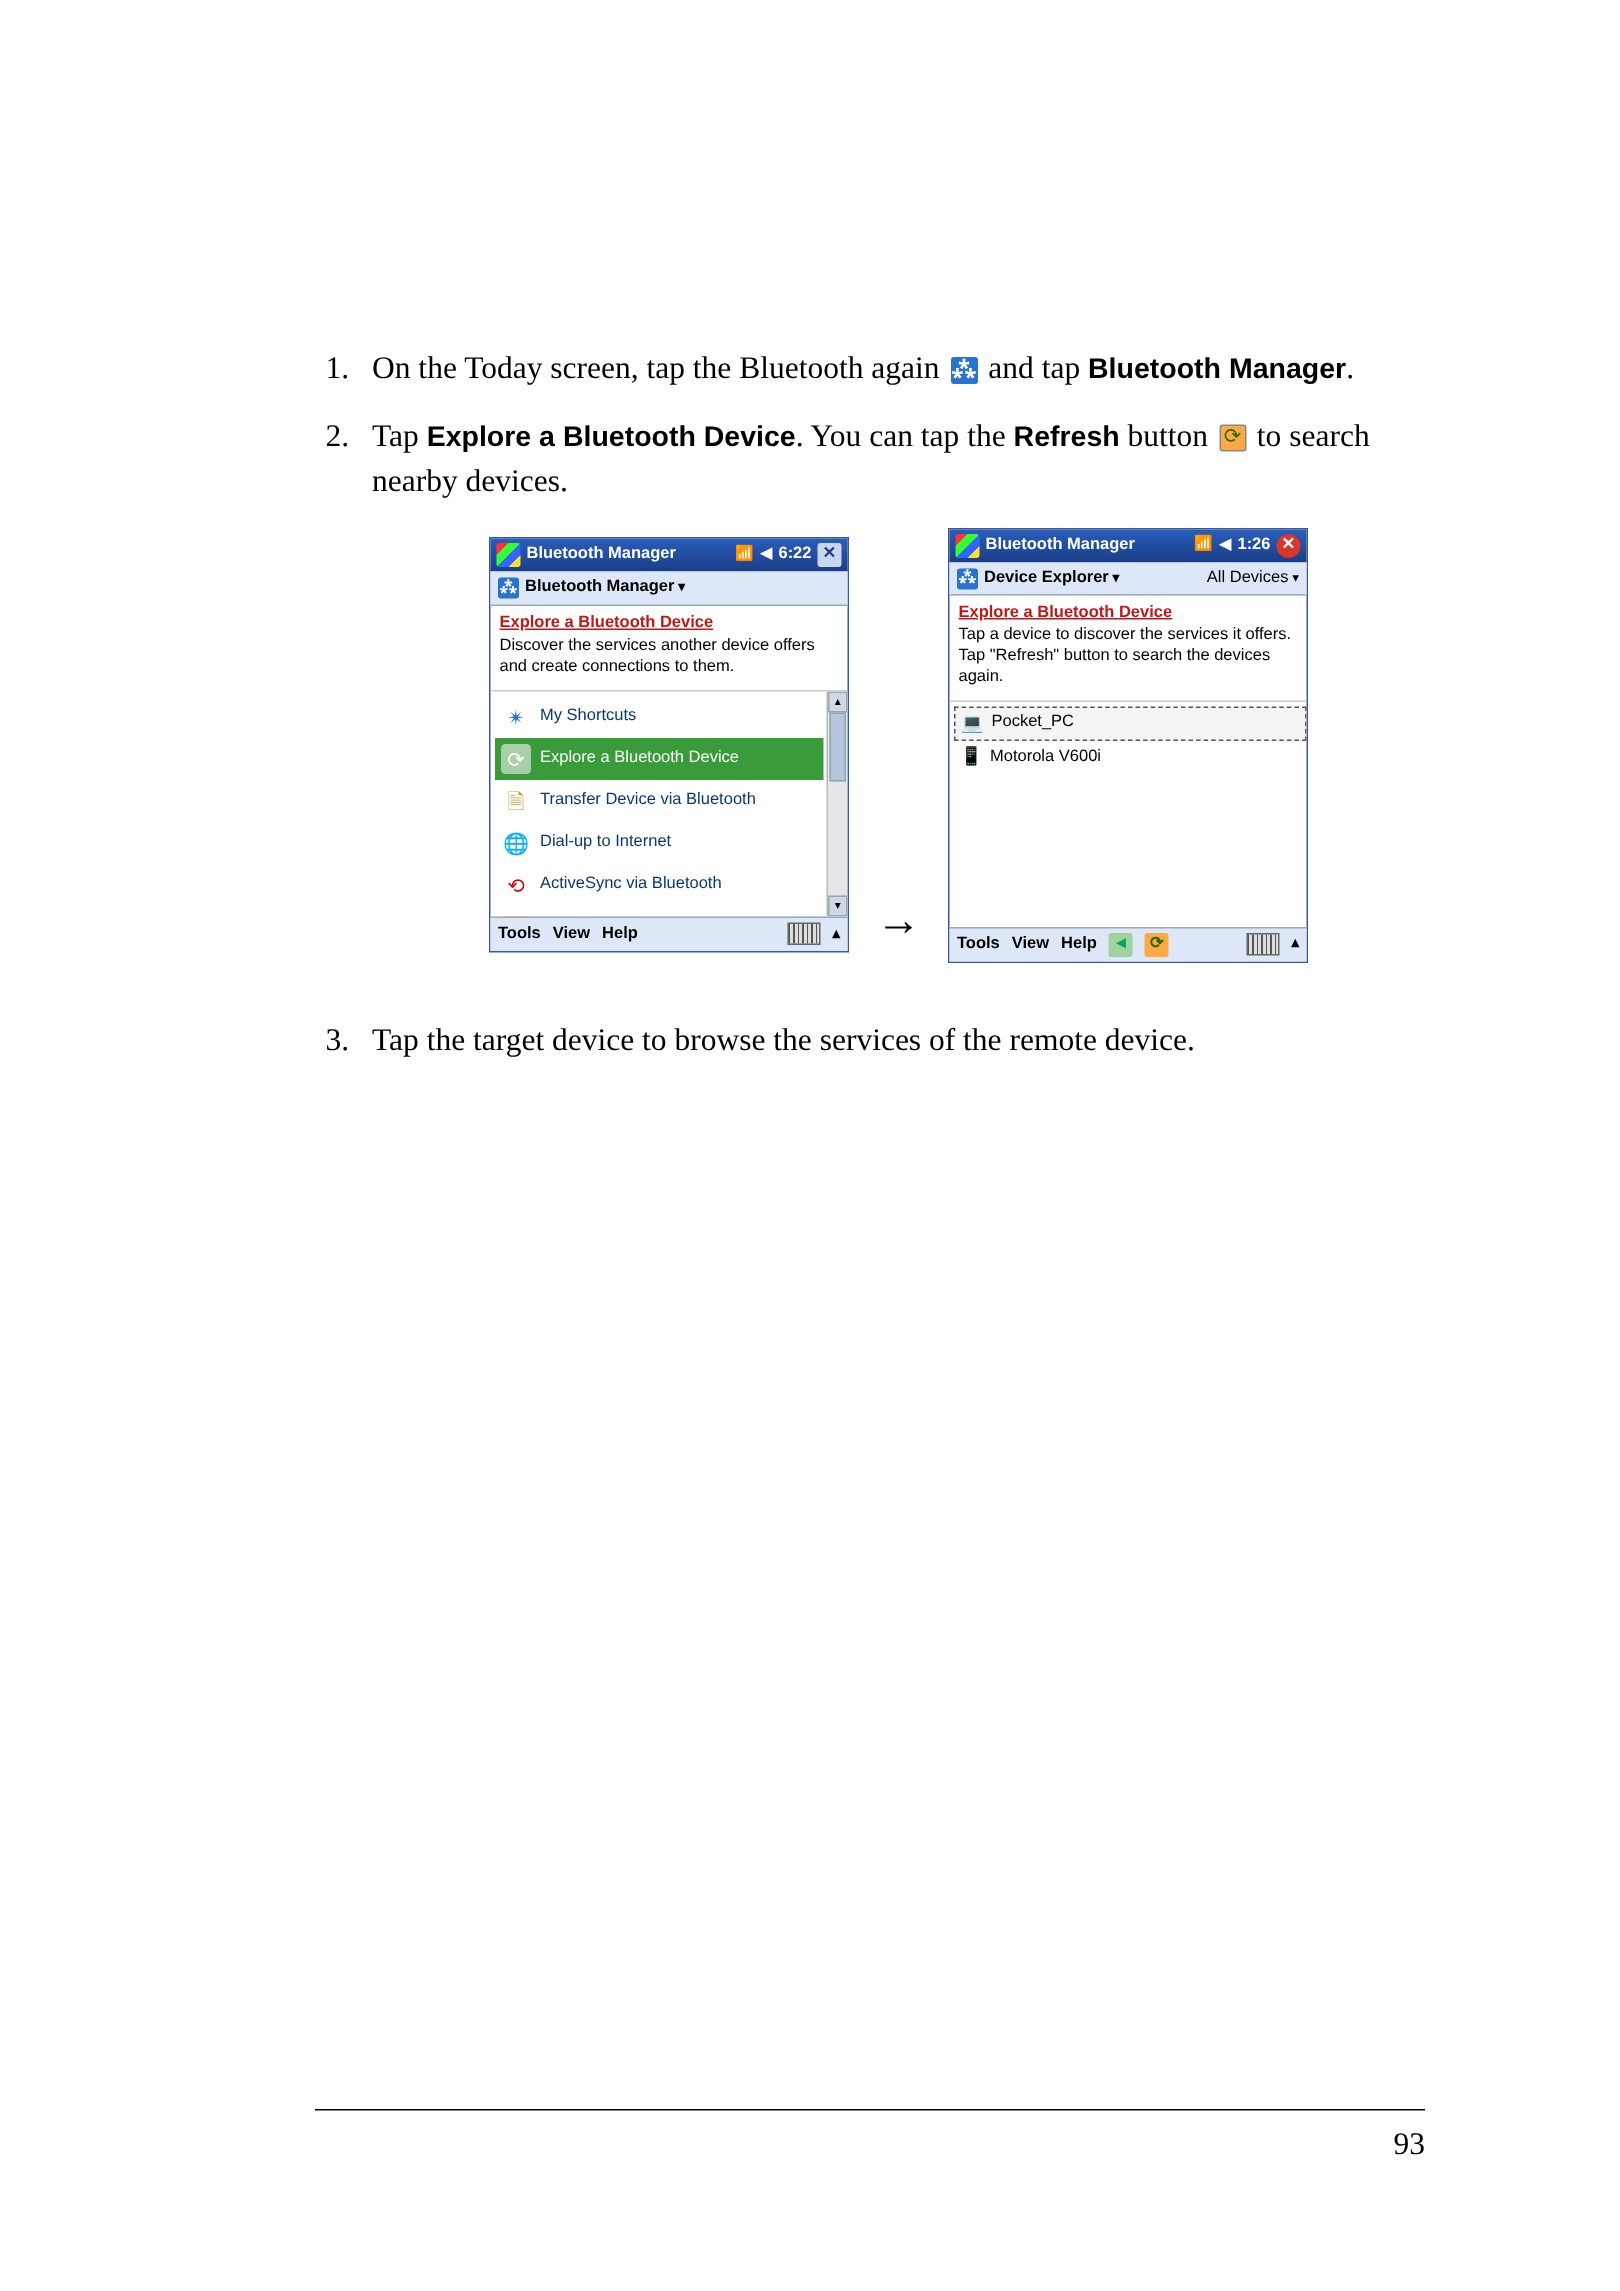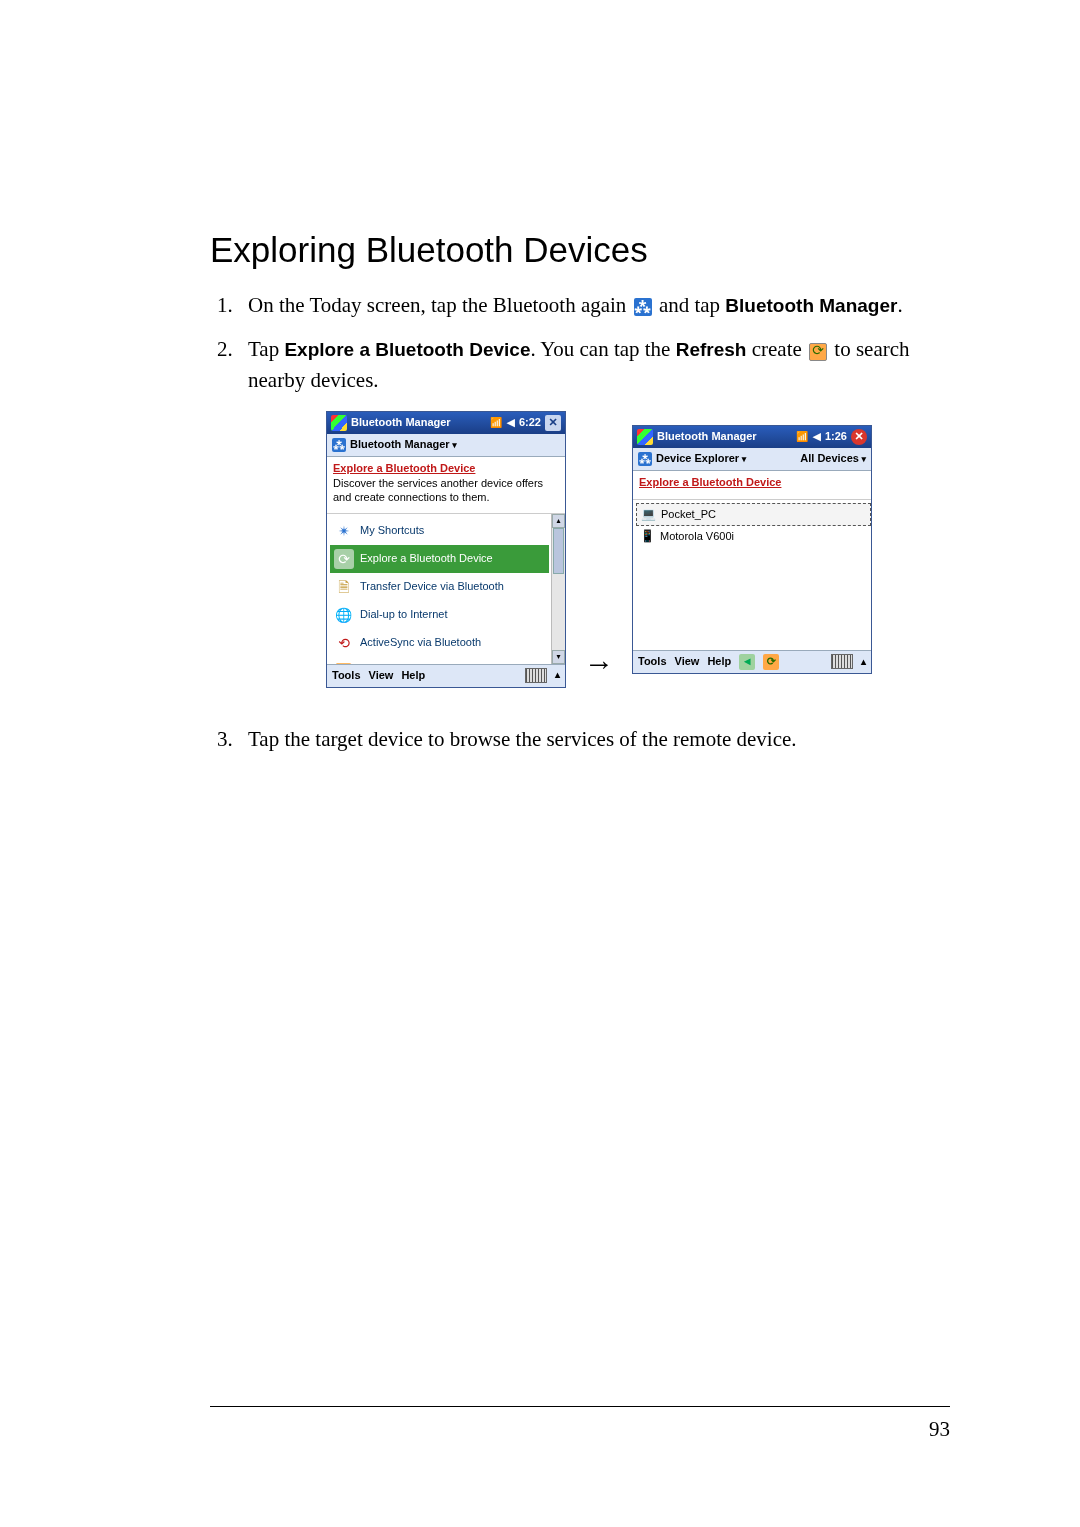--- a/index.html
+++ b/index.html
@@ -107,21 +107,21 @@
     border-bottom: 1px solid #9ab;
     font-weight: bold;
     color: #000;
   }
   .subbar .bt-mini {
     width: 14px; height:14px; background:#2a72d0; color:#fff;
     display:flex; align-items:center; justify-content:center;
     font-size:10px; border-radius:2px;
   }
   .subbar .dd::after { content:" ▾"; font-size:9px; }
-  .subbar .right { margin-left:auto; font-weight:bold; }
+  .subbar .right { margin-left:auto; font-weight:normal; }
 
   .hint {
     padding: 4px 6px 8px 6px;
     border-bottom: 1px solid #ccc;
   }
   .hint .hint-title { color:#c01818; font-weight:bold; text-decoration: underline; }
   .hint .hint-body { color:#000; line-height:1.25; }
 
   .list-area {
     height: 150px;
@@ -192,31 +192,30 @@
   }
   .page-num {
     position:absolute; right:130px; bottom:85px;
     font-size:21px;
   }
 </style>
 </head>
 <body>
 
 <div class="page">
-  <h1>Exploring Bluetooth Devices</h1>
 
   <ol class="steps">
     <li>
       <span>On the Today screen, tap the Bluetooth again </span>
       <span class="inline-icon bt-icon">⁂</span>
       <span> and tap </span>
       <span class="bold-sans">Bluetooth Manager</span><span>.</span>
     </li>
     <li>
-      <span>Tap </span><span class="bold-sans">Explore a Bluetooth Device</span><span>. You can tap the </span><span class="bold-sans">Refresh</span><span> create </span><span class="inline-icon refresh-icon">⟳</span><span> to search nearby devices.</span>
+      <span>Tap </span><span class="bold-sans">Explore a Bluetooth Device</span><span>. You can tap the </span><span class="bold-sans">Refresh</span><span> button </span><span class="inline-icon refresh-icon">⟳</span><span> to search nearby devices.</span>
 
       <div class="shot-row">
 
         <div class="device">
           <div class="titlebar">
             <span class="flag"></span>
             <span class="title">Bluetooth Manager</span>
             <span class="spacer"></span>
             <span class="sig">📶</span>
             <span class="spk">◀</span>
@@ -286,20 +285,21 @@
             <span class="time">1:26</span>
             <span class="close red">✕</span>
           </div>
           <div class="subbar">
             <span class="bt-mini">⁂</span>
             <span class="dd">Device Explorer</span>
             <span class="right dd">All Devices</span>
           </div>
           <div class="hint">
             <div class="hint-title">Explore a Bluetooth Device</div>
+            <div class="hint-body">Tap a device to discover the services it offers. Tap "Refresh" button to search the devices again.</div>
           </div>
           <div class="list-area">
             <div class="dev-item sel">
               <span class="dico">💻</span>
               <span>Pocket_PC</span>
             </div>
             <div class="dev-item">
               <span class="dico">📱</span>
               <span>Motorola V600i</span>
             </div>

